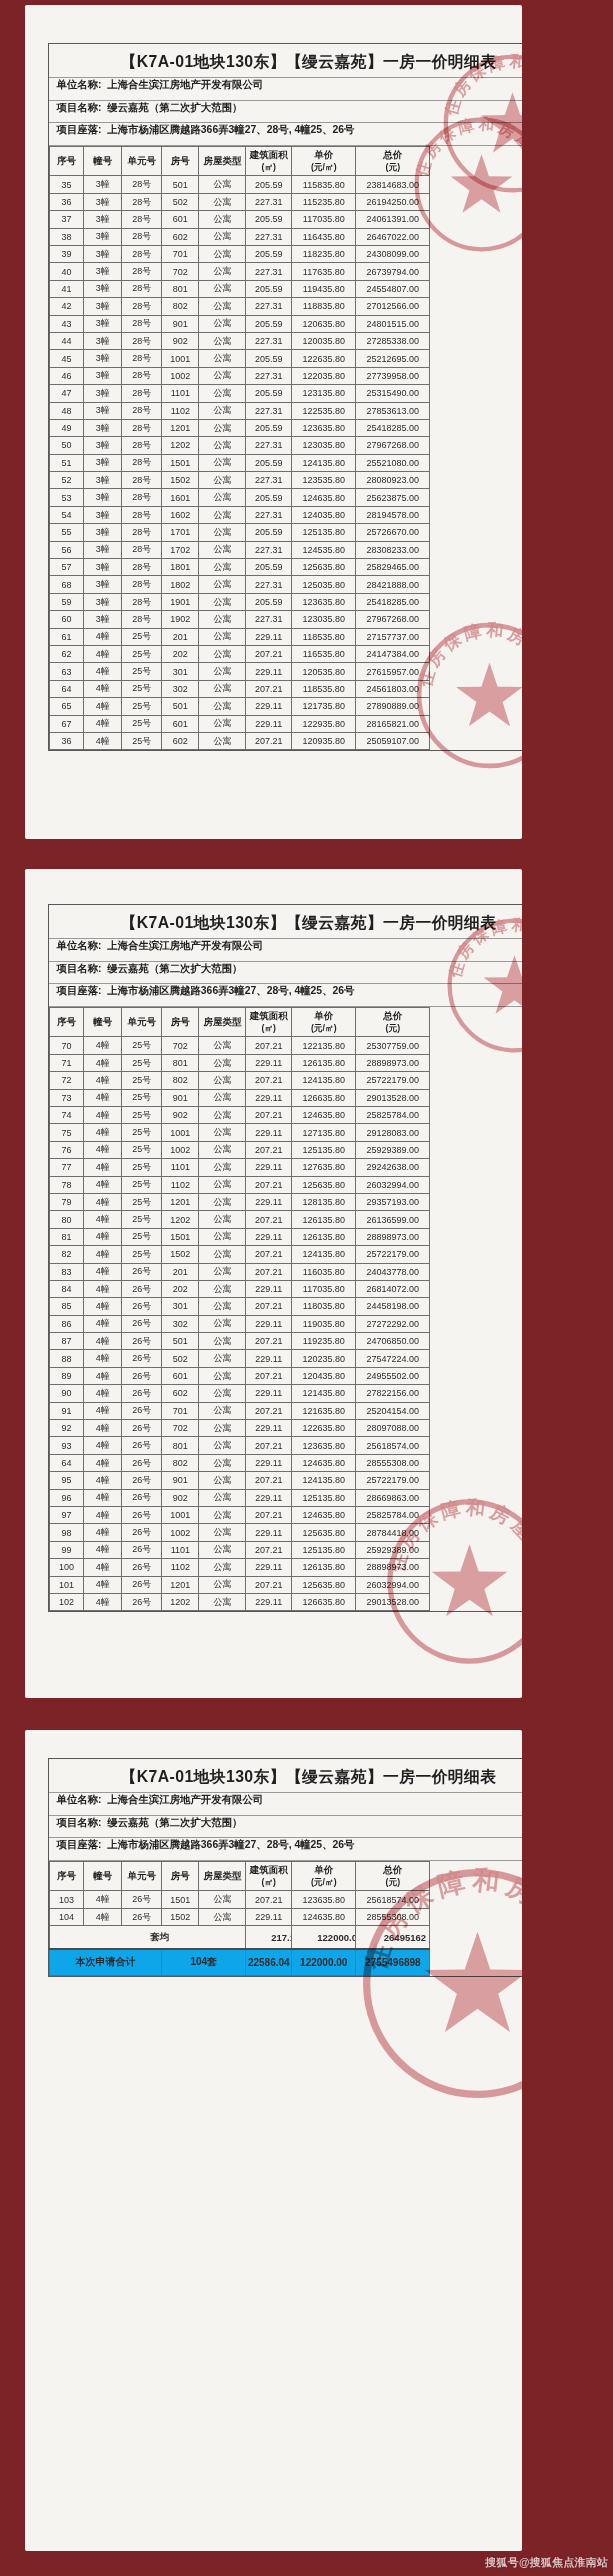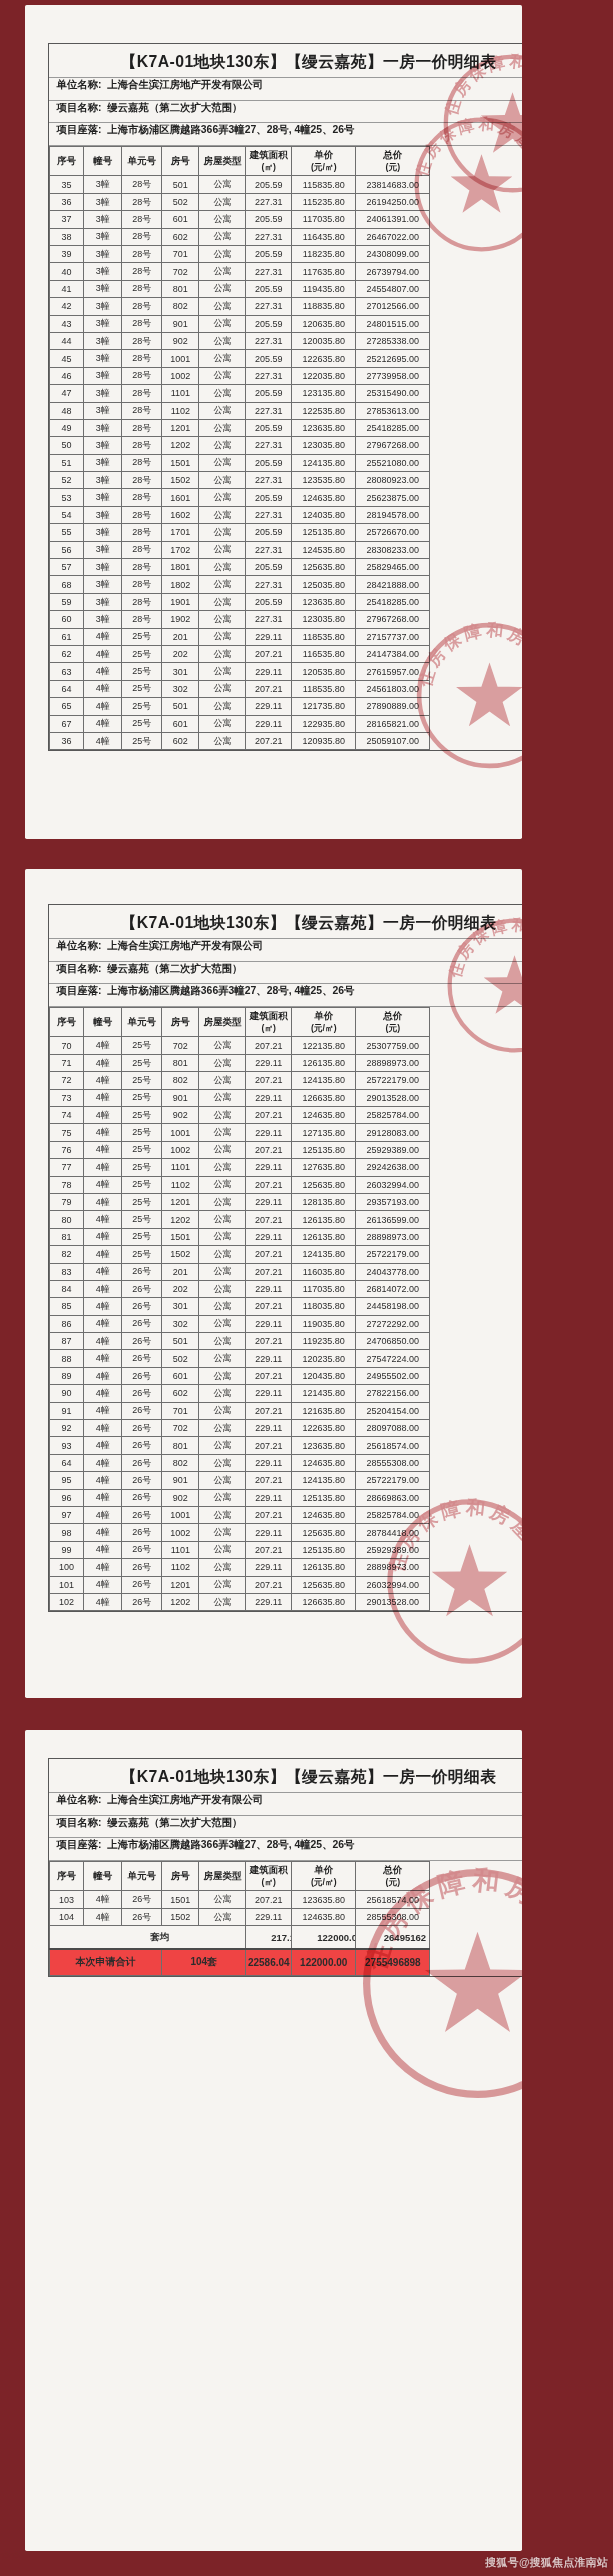--- a/index.html
+++ b/index.html
@@ -47,21 +47,21 @@
     font-weight:bold;font-size:9.5px;line-height:1.3;
     padding:2.5px 0;color:#1f1f1f;
   }
   table.price-table thead th .unit{font-size:8.7px;font-weight:bold;}
   table.price-table tbody td{height:16.4px;}
   table.price-table tr.average-row td{
     height:21.6px;font-weight:bold;font-size:9.5px;padding-left:25px;
   }
   table.price-table tr.total-row td{
     height:25px;font-weight:bold;font-size:10px;
-    background:#ef4444;border-top:2.5px solid #4a4a4a;
+    background:#0ea5e9;border-top:2.5px solid #4a4a4a;
   }
   .stamp{
     position:absolute;mix-blend-mode:multiply;opacity:0.62;
     pointer-events:none;
   }
   .stamp svg{display:block;width:100%;height:100%;}
   #watermark{
     position:absolute;right:5.8px;top:2556px;
     font-size:10.8px;font-weight:bold;color:rgba(235,224,224,0.85);
     letter-spacing:0.4px;text-shadow:0 0 1.7px rgba(90,20,25,0.6);

